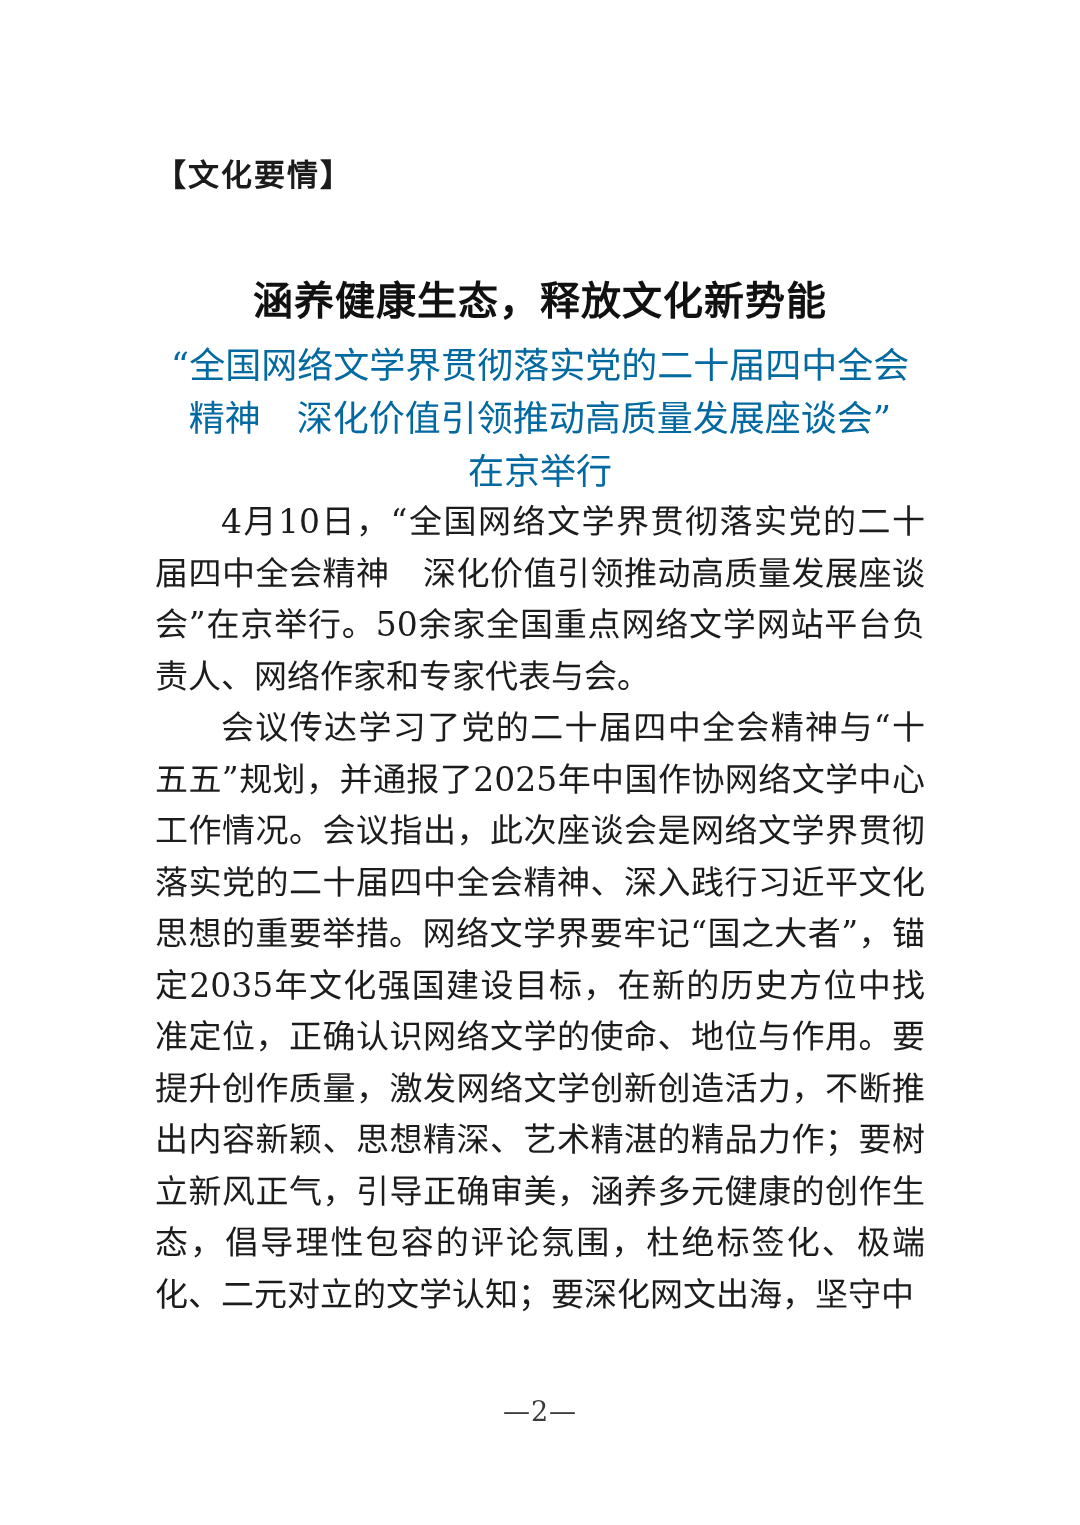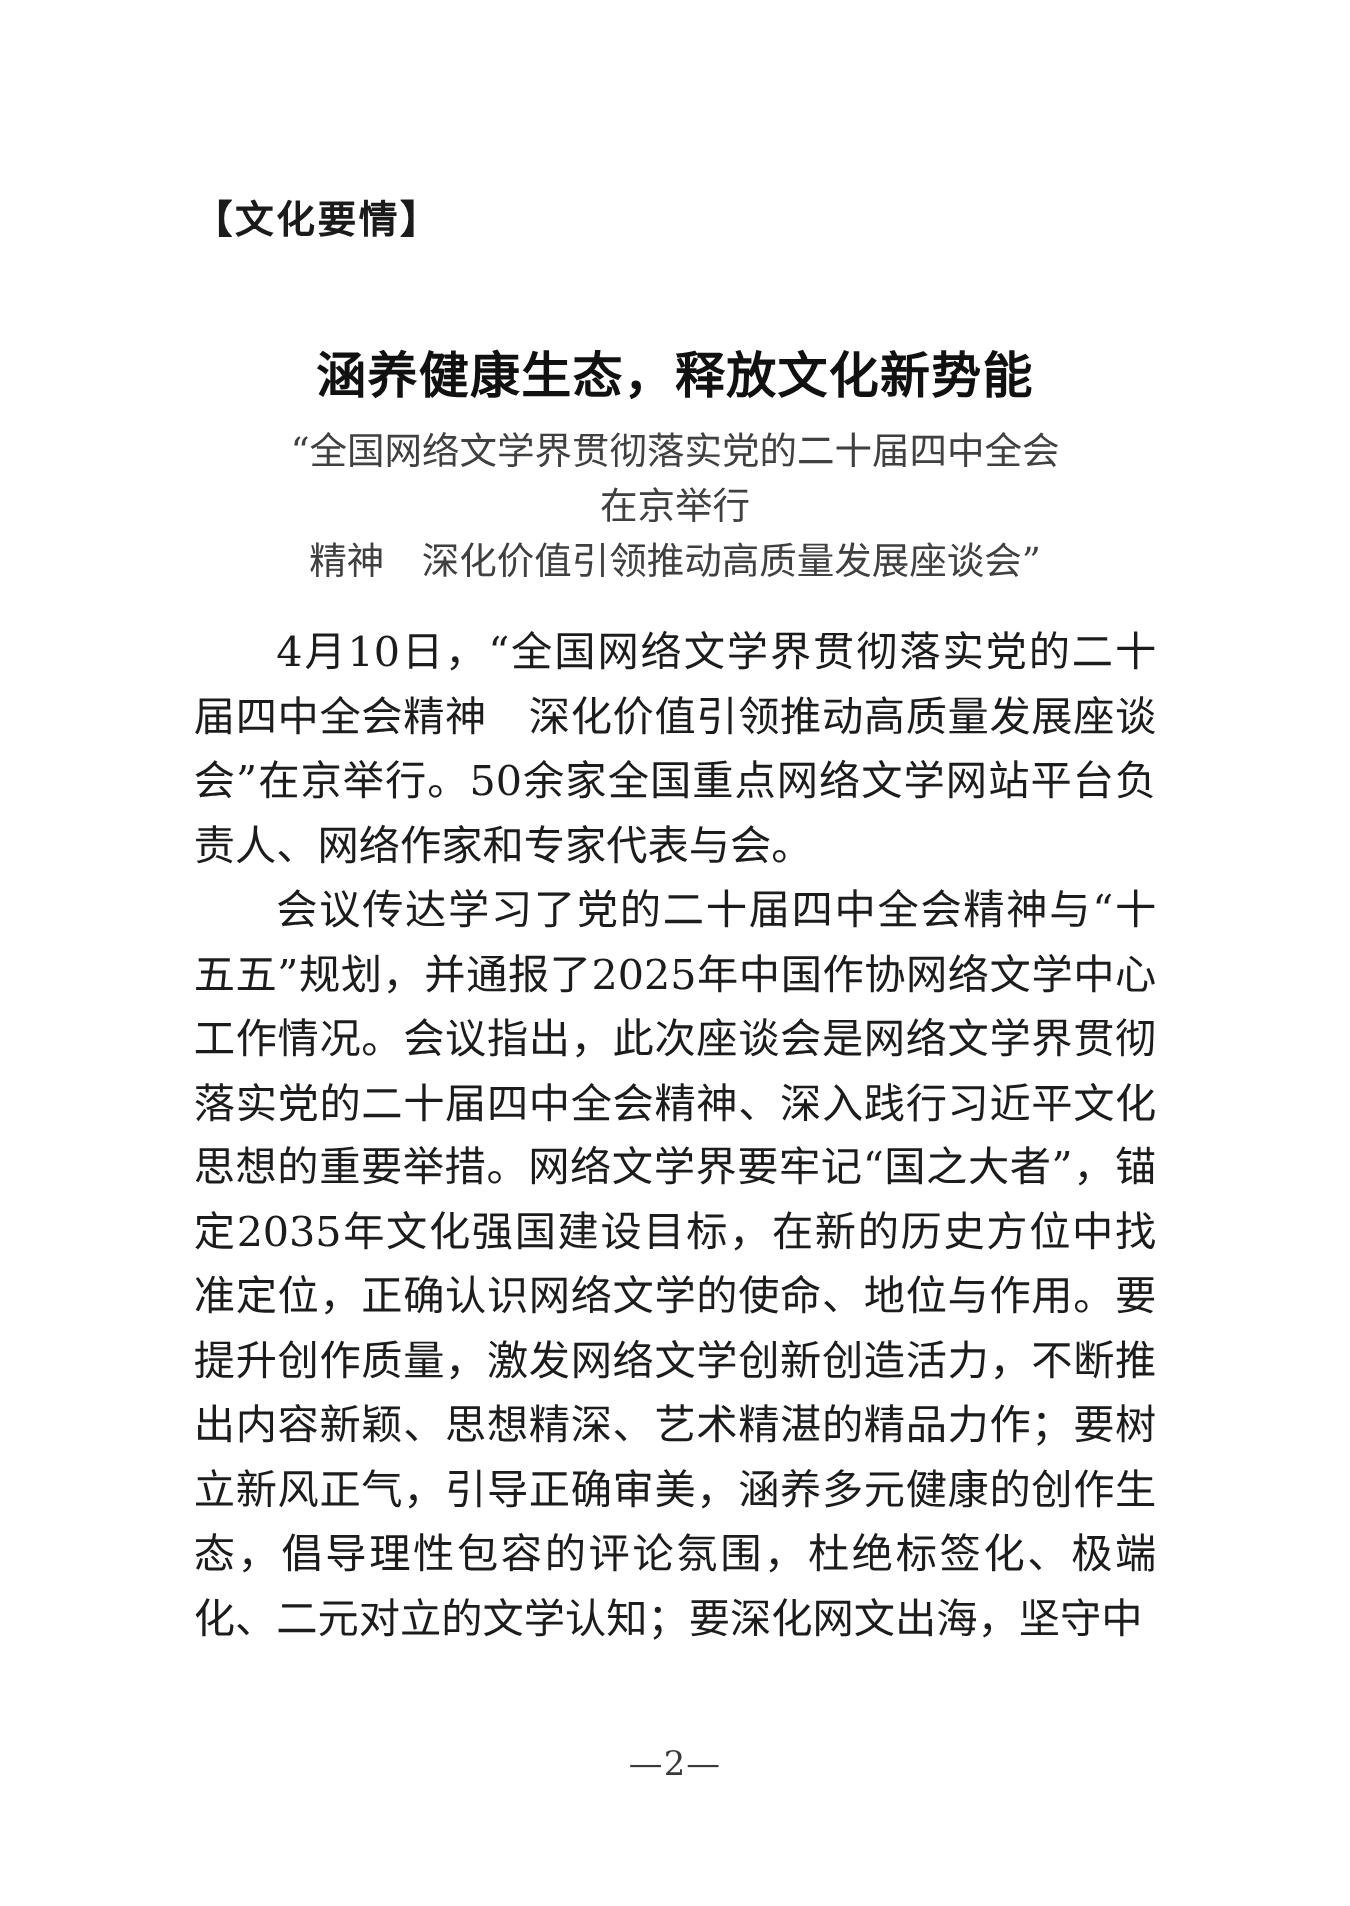--- a/index.html
+++ b/index.html
@@ -50,23 +50,23 @@
     font-weight: 700;
     letter-spacing: 1px;
     color: #111111;
     line-height: 1.25;
     margin: 0 0 14px 0;
     white-space: nowrap;
   }
 
   .sub-title {
     font-family: "DejaVu Serif", "Liberation Serif", serif;
-    font-size: 30px;
+    font-size: 36px;
     font-weight: 400;
-    color: #404040;
+    color: #0369a1;
     line-height: 1.47;
     margin: 0;
   }
 
   .sub-title .stl {
     display: block;
     white-space: nowrap;
   }
 
   
@@ -105,22 +105,22 @@
 <body>
 
 <div class="page">
 
   <div class="section-tag">【文化要情】</div>
 
   <div class="title-block">
     <h1 class="main-title">涵养健康生态，释放文化新势能</h1>
     <div class="sub-title">
       <span class="stl">“全国网络文学界贯彻落实党的二十届四中全会</span>
+      <span class="stl">精神　深化价值引领推动高质量发展座谈会”</span>
       <span class="stl">在京举行</span>
-      <span class="stl">精神　深化价值引领推动高质量发展座谈会”</span>
     </div>
   </div>
 
   <div class="body-text">
     <p>4月10日，“全国网络文学界贯彻落实党的二十届四中全会精神　深化价值引领推动高质量发展座谈会”在京举行。50余家全国重点网络文学网站平台负责人、网络作家和专家代表与会。</p>
     <p>会议传达学习了党的二十届四中全会精神与“十五五”规划，并通报了2025年中国作协网络文学中心工作情况。会议指出，此次座谈会是网络文学界贯彻落实党的二十届四中全会精神、深入践行习近平文化思想的重要举措。网络文学界要牢记“国之大者”，锚定2035年文化强国建设目标，在新的历史方位中找准定位，正确认识网络文学的使命、地位与作用。要提升创作质量，激发网络文学创新创造活力，不断推出内容新颖、思想精深、艺术精湛的精品力作；要树立新风正气，引导正确审美，涵养多元健康的创作生态，倡导理性包容的评论氛围，杜绝标签化、极端化、二元对立的文学认知；要深化网文出海，坚守中</p>
   </div>
 
   <div class="page-footer">—2—</div>
 

